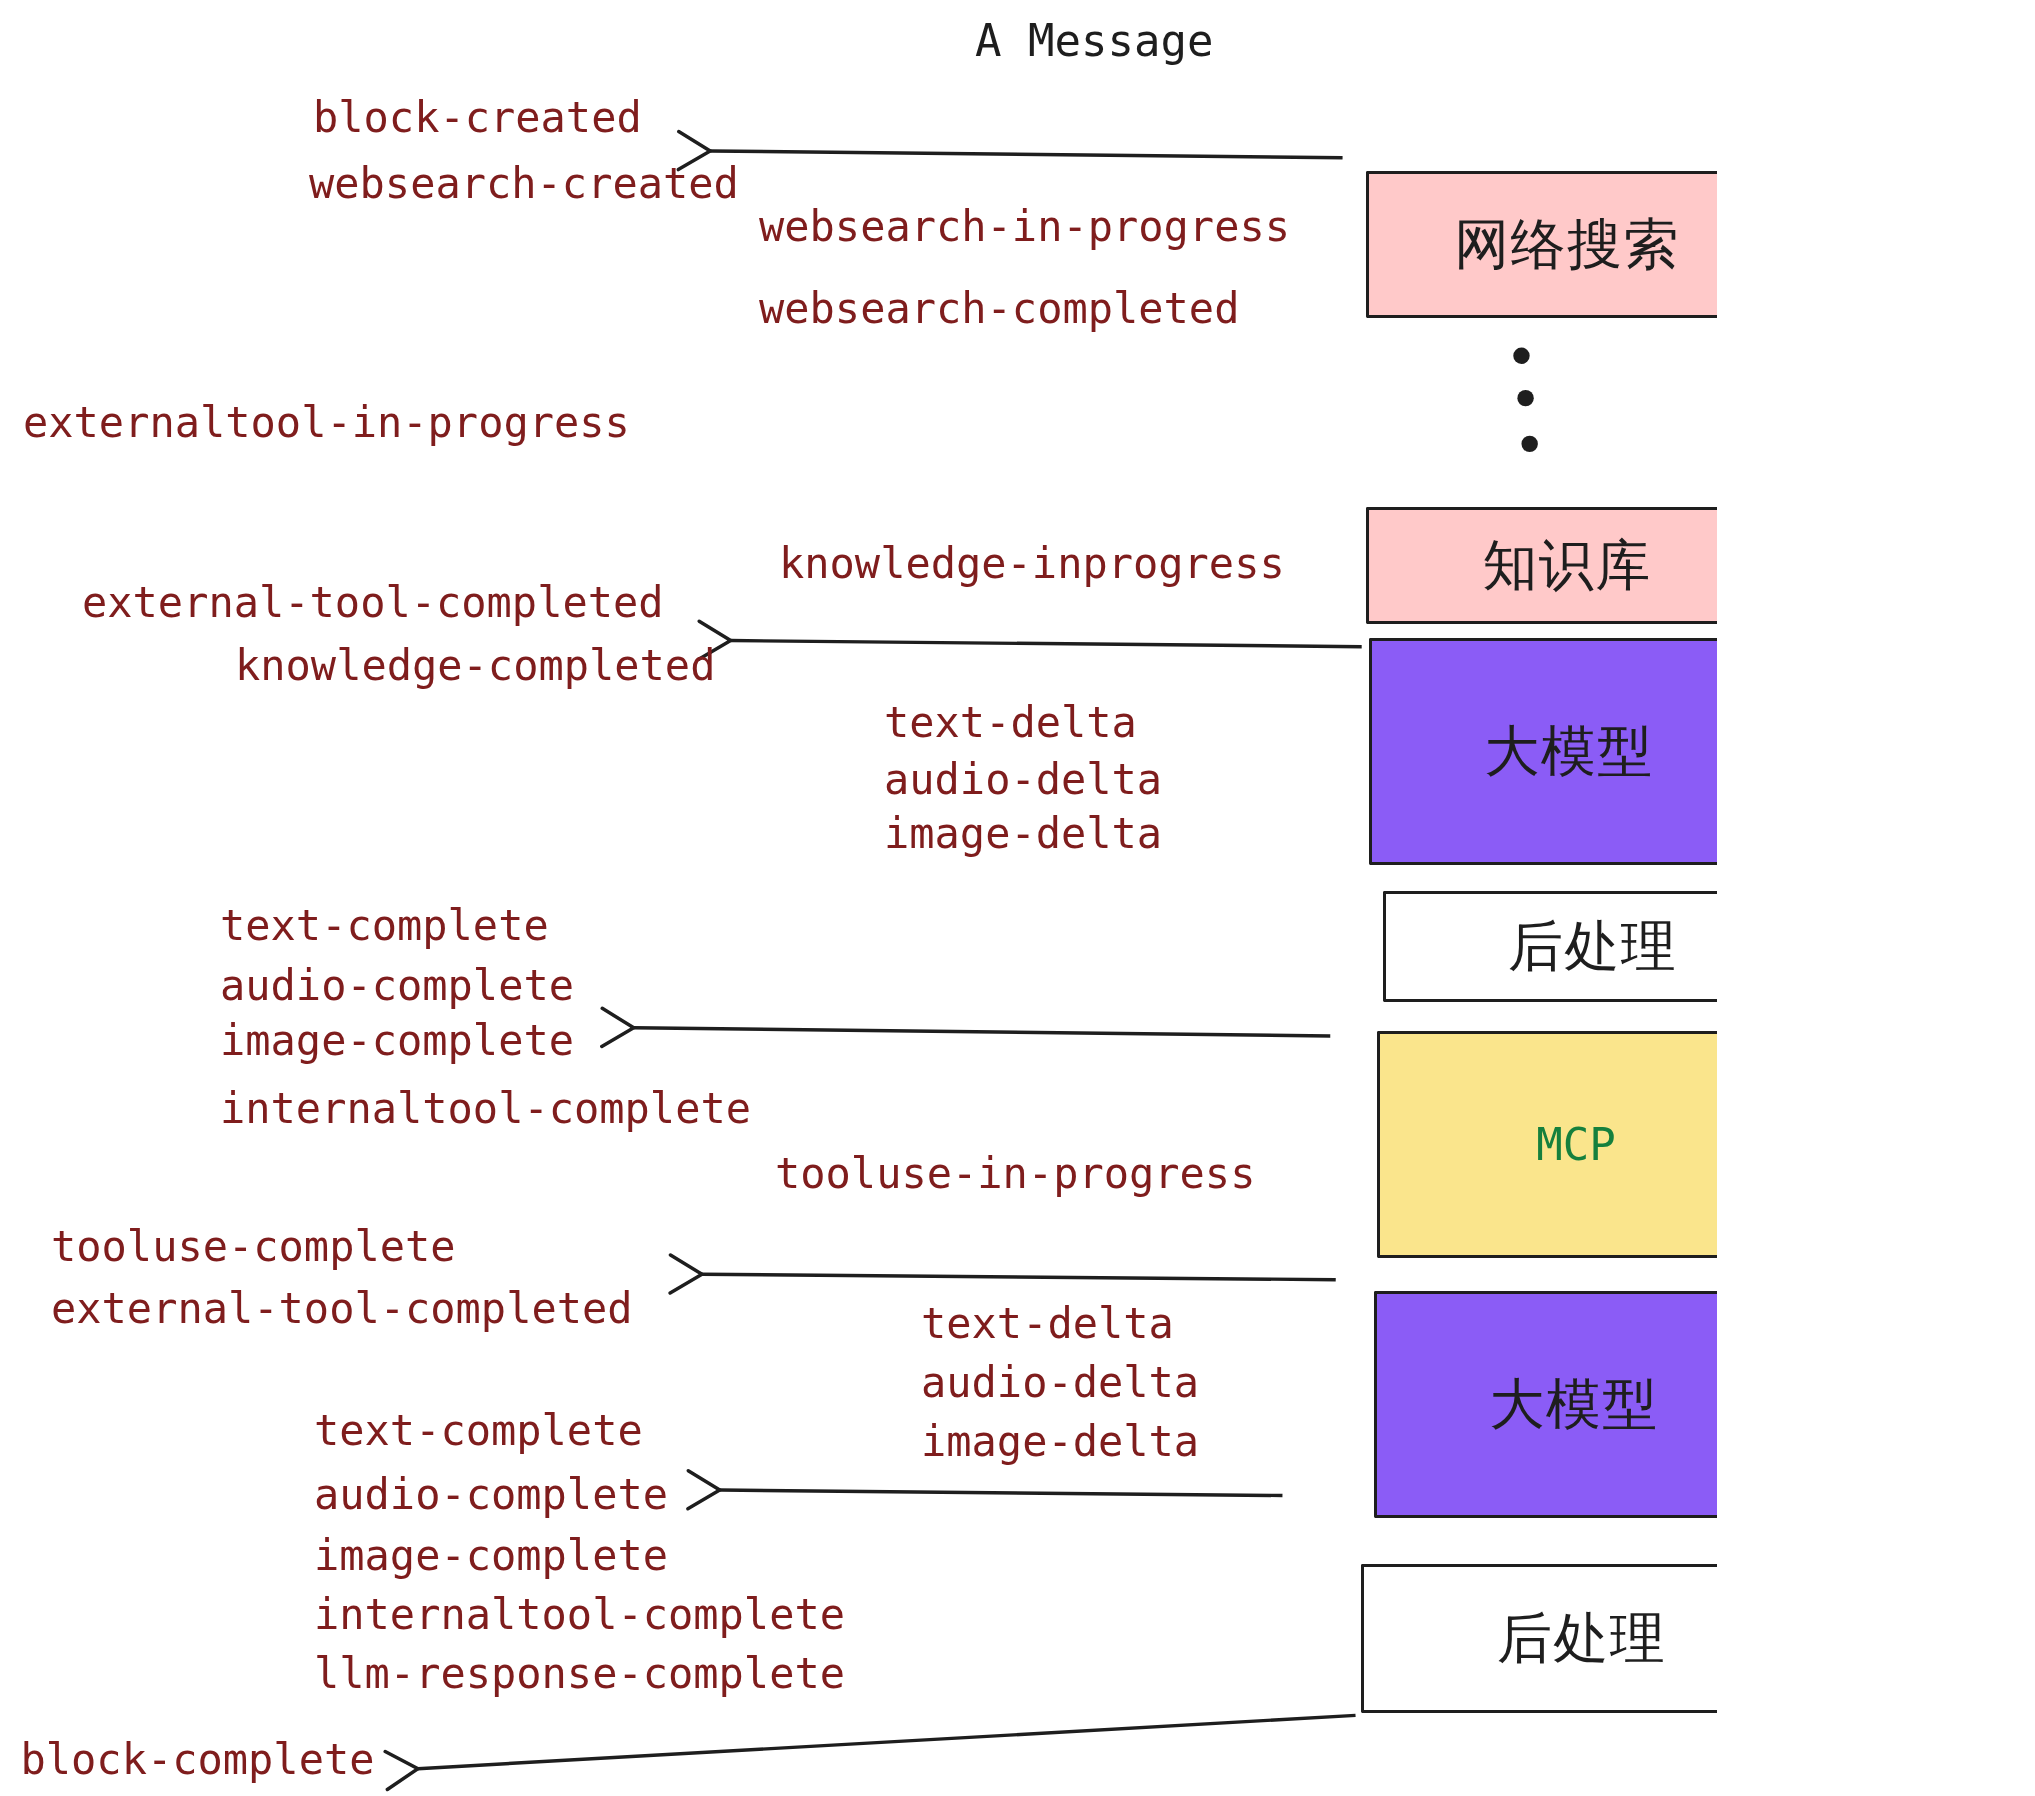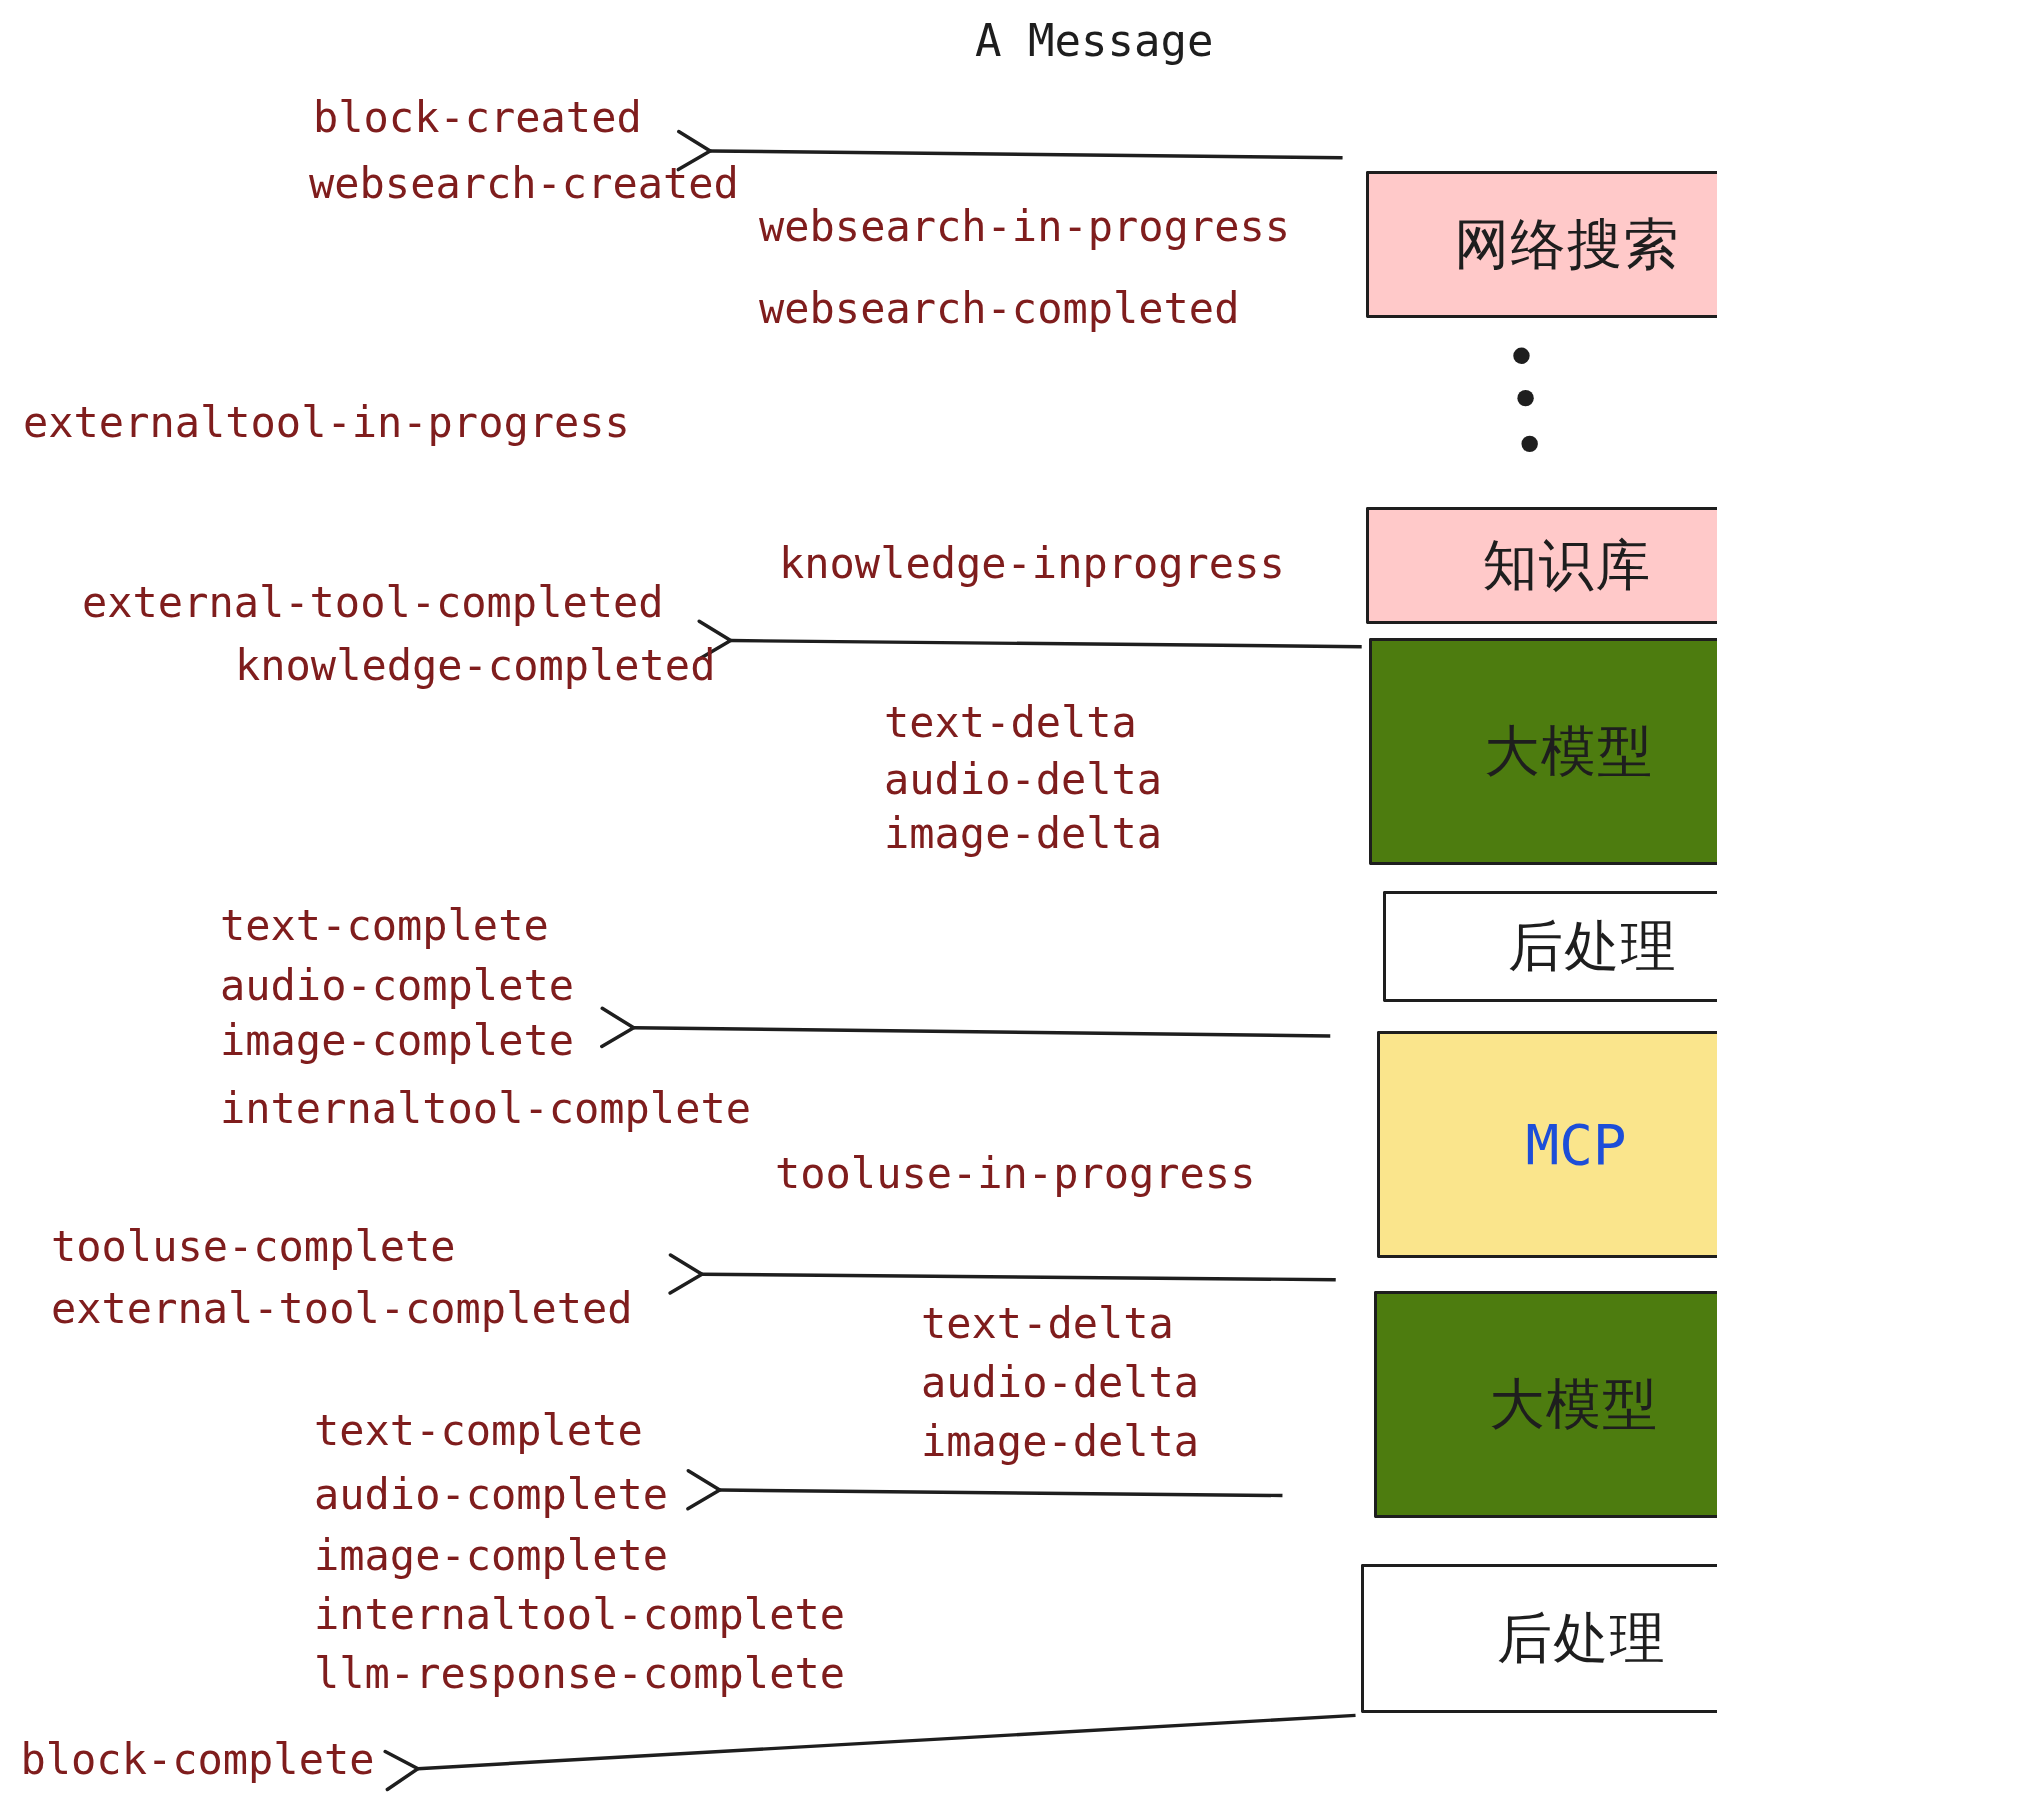--- a/index.html
+++ b/index.html
@@ -37,33 +37,33 @@
     box-sizing:border-box;
   }
   .box .cjk-label{
     font-family:"Liberation Sans", sans-serif;
     font-size:55px;
     color:#1e1e1e;
     letter-spacing:1.4px;
   }
   .box .mono-label{
     font-family:"DejaVu Sans Mono", monospace;
-    font-size:56px;
-    color:#1d4ed8;
+    font-size:44px;
+    color:#15803d;
   }
   .side-label{
     position:absolute;
     font-family:"Liberation Sans", sans-serif;
     font-size:46px;
     line-height:1;
     white-space:nowrap;
     color:#1d4ed8;
   }
   .fill-pink{background:#ffc9c9;}
-  .fill-green{background:#4d7c0f;}
+  .fill-green{background:#8b5cf6;}
   .fill-yellow{background:#fae58c;}
   .fill-white{background:#ffffff;}
   svg.overlay{
     position:absolute;
     left:0;top:0;
     width:2035px;height:1796px;
     pointer-events:none;
   }
 </style>
 </head>

